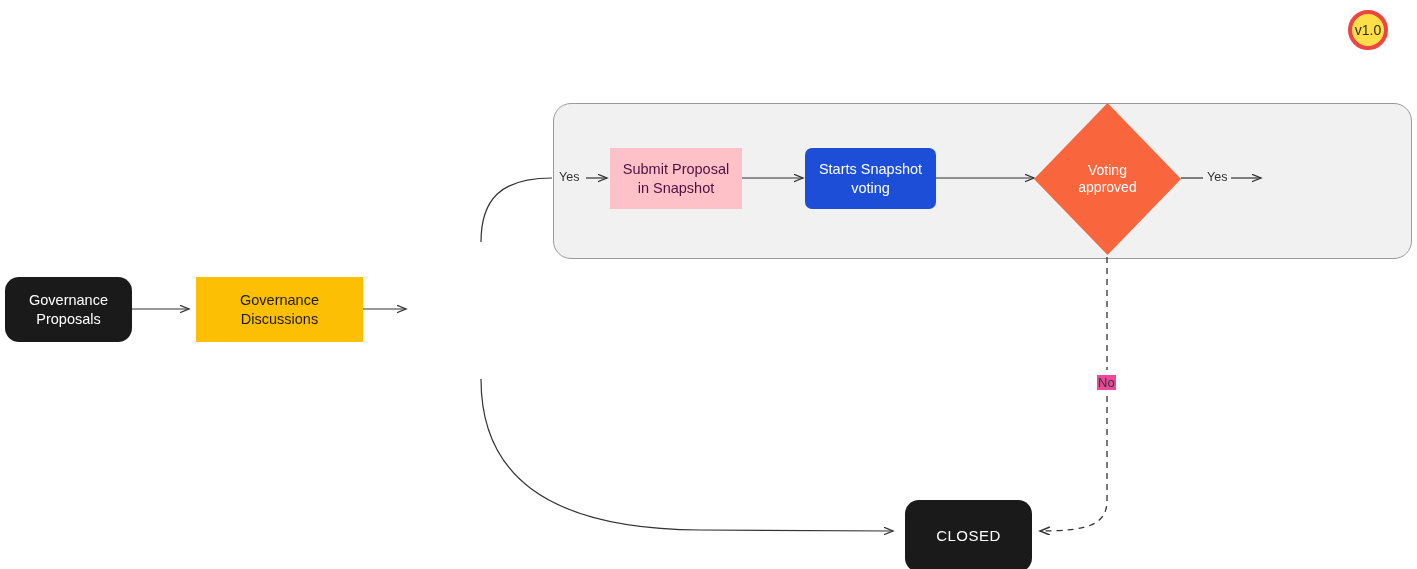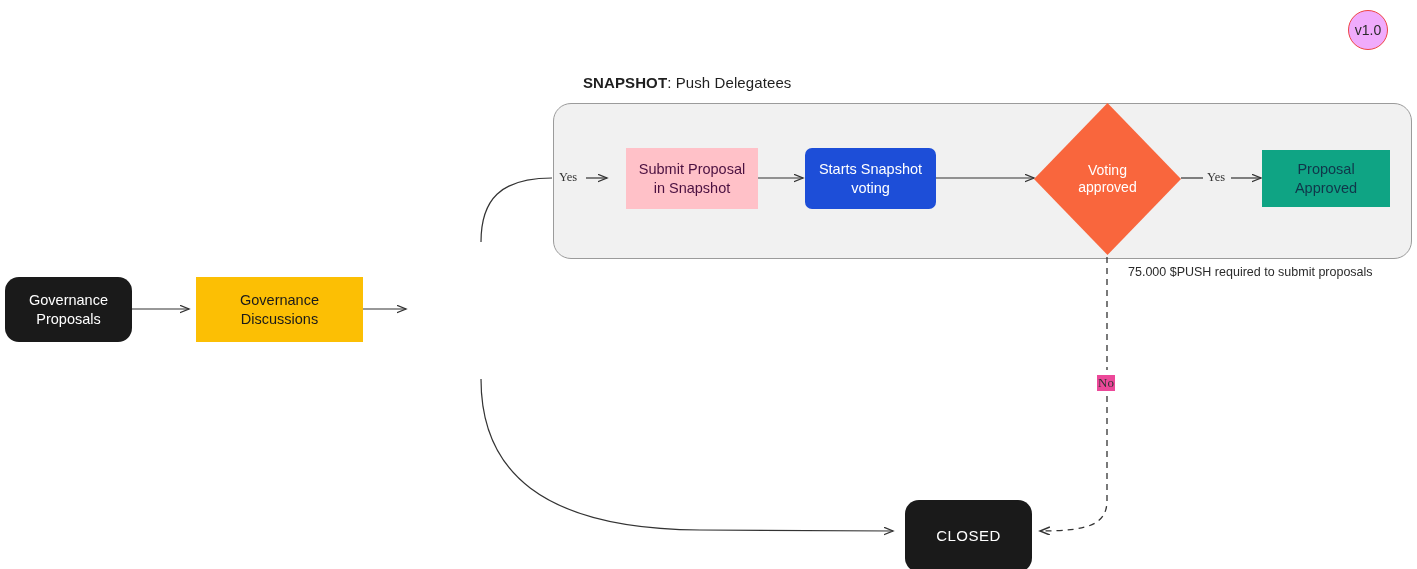--- a/index.html
+++ b/index.html
@@ -90,58 +90,54 @@
     color: #ffffff;
     white-space: pre-line;
     line-height: 1.25;
   }
   .edge-label {
     position: absolute;
     font-size: 12.5px;
     color: #333333;
     background: transparent;
     white-space: nowrap;
-    font-family: Liberation Serif, serif;
   }
   .edge-label.on-white {
     background: #ec4899;
     padding: 0 1px;
   }
   .note-text {
     position: absolute;
     font-size: 12.5px;
     color: #2b2b2b;
     white-space: nowrap;
   }
   #version-badge {
     position: absolute;
     left: 1348px;
     top: 10px;
     width: 40px;
     height: 40px;
-    border: 1px solid #ef4444;
+    border: 4px solid #ef4444;
     border-radius: 50%;
     display: flex;
     align-items: center;
     justify-content: center;
     font-size: 14px;
     color: #2b2b2b;
-    background: #f0abfc;
+    background: #fde047;
     box-sizing: border-box;
   }
 </style>
 </head>
 <body>
 
 <div id="canvas">
 
   <div id="group-snapshot"></div>
-  <div id="group-snapshot-title">
-    <span class="bold">SNAPSHOT</span><span>: Push Delegatees</span>
-  </div>
 
   <svg class="edges" viewBox="0 0 1417 569">
     <defs>
       <marker id="arrow" markerWidth="9" markerHeight="9" refX="7.6" refY="3.4" orient="auto" markerUnits="strokeWidth">
         <path d="M0,0.3 L7.6,3.4 L0,6.5" fill="none" stroke="#333333" stroke-width="1.1"></path>
       </marker>
       <marker id="arrow-dash" markerWidth="9" markerHeight="9" refX="7.6" refY="3.4" orient="auto" markerUnits="strokeWidth">
         <path d="M0,0.3 L7.6,3.4 L0,6.5" fill="none" stroke="#333333" stroke-width="1.1"></path>
       </marker>
     </defs>
@@ -165,42 +161,39 @@
     <path d="M481,379 C481,470 540,529 700,530 L893,531" fill="none" stroke="#333333" stroke-width="1.2" marker-end="url(#arrow)"></path>
   </svg>
 
   <div class="node node-dark" style="left:5px; top:277px; width:127px; height:65px; font-size:14.5px;">Governance
 Proposals</div>
 
   <div class="node node-rect" style="left:196px; top:277px; width:167px; height:65px; background:#FCBF04; color:#1a1a1a; font-size:14.5px;">Governance
 Discussions</div>
 
 
-  <div class="node node-rect" style="left:610px; top:148px; width:132px; height:61px; background:#FFC1C8; color:#4B1040; font-size:14.5px;margin-left:16px;">Submit Proposal
+  <div class="node node-rect" style="left:610px; top:148px; width:132px; height:61px; background:#FFC1C8; color:#4B1040; font-size:14.5px;">Submit Proposal
 in Snapshot</div>
 
   <div class="node" style="left:805px; top:148px; width:131px; height:61px; background:#1d4ed8; color:#ffffff; font-size:14.5px; border-radius:7px;">Starts Snapshot
 voting</div>
 
   <div class="diamond-wrap" style="left:1034px; top:103px; width:147px; height:152px;">
     <svg width="147" height="152">
       <polygon points="73.5,0 147,76 73.5,152 0,76" fill="#F9663D"></polygon>
     </svg>
     <div class="diamond-label" style="font-size:14px;">Voting
 approved</div>
   </div>
 
-  <div class="node node-rect" style="left:1262px; top:150px; width:128px; height:57px; background:#0FA484; color:#10364A; font-size:14.5px;">Proposal
-Approved</div>
 
   <div class="node node-dark" style="left:905px; top:500px; width:127px; height:72px; font-size:15px; letter-spacing:0.5px;">CLOSED</div>
 
   <div class="edge-label" style="left:559px; top:170px;">Yes</div>
 
   <div class="edge-label" style="left:1207px; top:170px;">Yes</div>
 
   <div class="edge-label on-white" style="left:1097px; top:375px; font-size:13px;">No</div>
 
-  <div class="note-text" style="left:1128px; top:265px;">75.000 $PUSH required to submit proposals</div>
 
   <div id="version-badge">v1.0</div>
 
 </div>
 
 </body></html>

